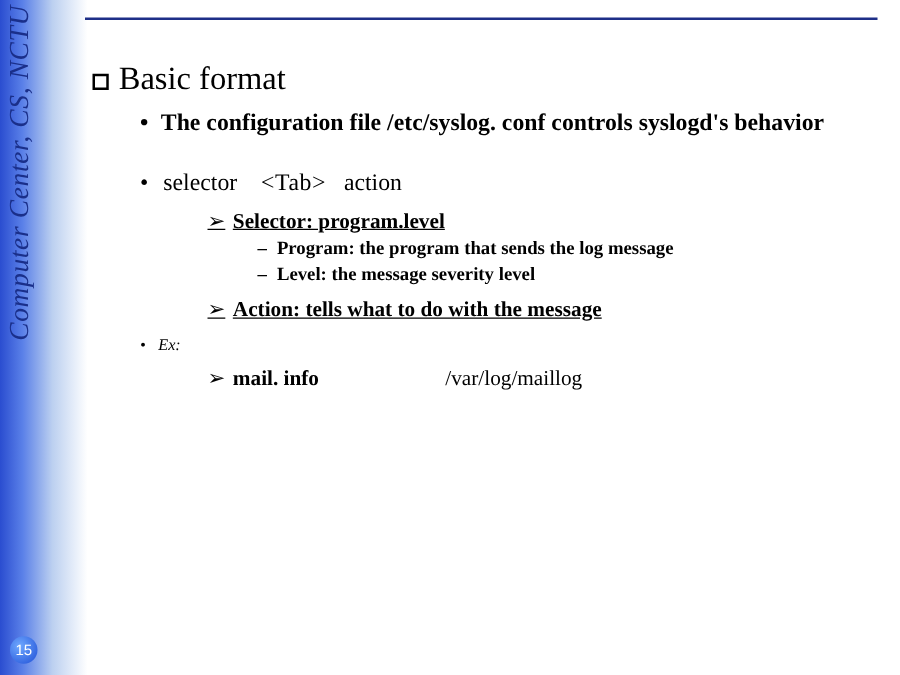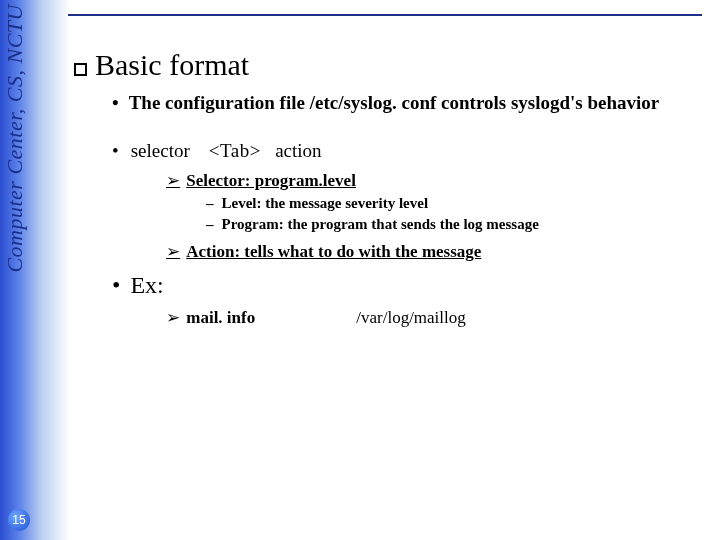--- a/index.html
+++ b/index.html
@@ -53,42 +53,42 @@
     margin-bottom: 10px;
   }
   .title-rule {
     border: none;
     border-top: 2px solid #1e2f88;
     margin-bottom: 32px;
     width: 100%;
   }
   .body { color: #000; }
   .h1-line {
-    font-size: 30px;
+    font-size: 26px;
     margin-bottom: 10px;
     padding-left: 6px;
   }
   .square-bullet {
     display: inline-block;
     width: 13px; height: 13px;
     border: 2px solid #000;
     margin-right: 8px;
     vertical-align: -1px;
   }
   .b1 { font-size: 19px; padding-left: 44px; margin-top: 8px; font-weight: bold; }
   .b1 .dot { margin-right: 10px; }
   .sel-line { padding-left: 44px; font-size: 19px; margin-top: 26px; }
   .sel-line .dot { margin-right: 12px; }
   .sel-line .italic { }
   .sel-line .sep { letter-spacing: 0.5px; }
   .b2 { font-size: 17px; padding-left: 98px; margin-top: 8px; font-weight: bold; text-decoration: underline; }
   .b2 .arrow { margin-right: 6px; font-weight: normal; }
   .b3 { font-size: 15px; padding-left: 138px; margin-top: 4px; font-weight: bold; }
   .b3 .dash { margin-right: 8px; }
-  .ex { font-size: 24px; padding-left: 44px; margin-top: 10px; }
+  .ex { font-size: 13px; padding-left: 44px; margin-top: 10px; font-style: italic; }
   .ex .dot { margin-right: 10px; }
   .ex-line { font-size: 17px; padding-left: 98px; margin-top: 8px; }
   .ex-line .arrow { margin-right: 6px; }
   .ex-line .col1 { display: inline-block; width: 170px; font-weight: bold; }
 </style>
 </head>
 <body>
 
 <div class="slide">
 
@@ -111,25 +111,25 @@
 
       <div class="sel-line">
         <span class="dot">•</span><span class="italic">selector</span>&nbsp;&nbsp;&nbsp;&nbsp;<span class="sep">&lt;Tab&gt;</span>&nbsp;&nbsp;&nbsp;<span class="italic">action</span>
       </div>
 
       <div class="b2">
         <span class="arrow">➢</span><span>Selector:  program.level</span>
       </div>
 
       <div class="b3">
-        <span class="dash">–</span><span>Level: the message severity level</span>
+        <span class="dash">–</span><span>Program: the program that sends the log message</span>
       </div>
 
       <div class="b3">
-        <span class="dash">–</span><span>Program: the program that sends the log message</span>
+        <span class="dash">–</span><span>Level: the message severity level</span>
       </div>
 
       <div class="b2">
         <span class="arrow">➢</span><span>Action: tells what to do with the message</span>
       </div>
 
       <div class="ex">
         <span class="dot">•</span><span>Ex:</span>
       </div>
 

